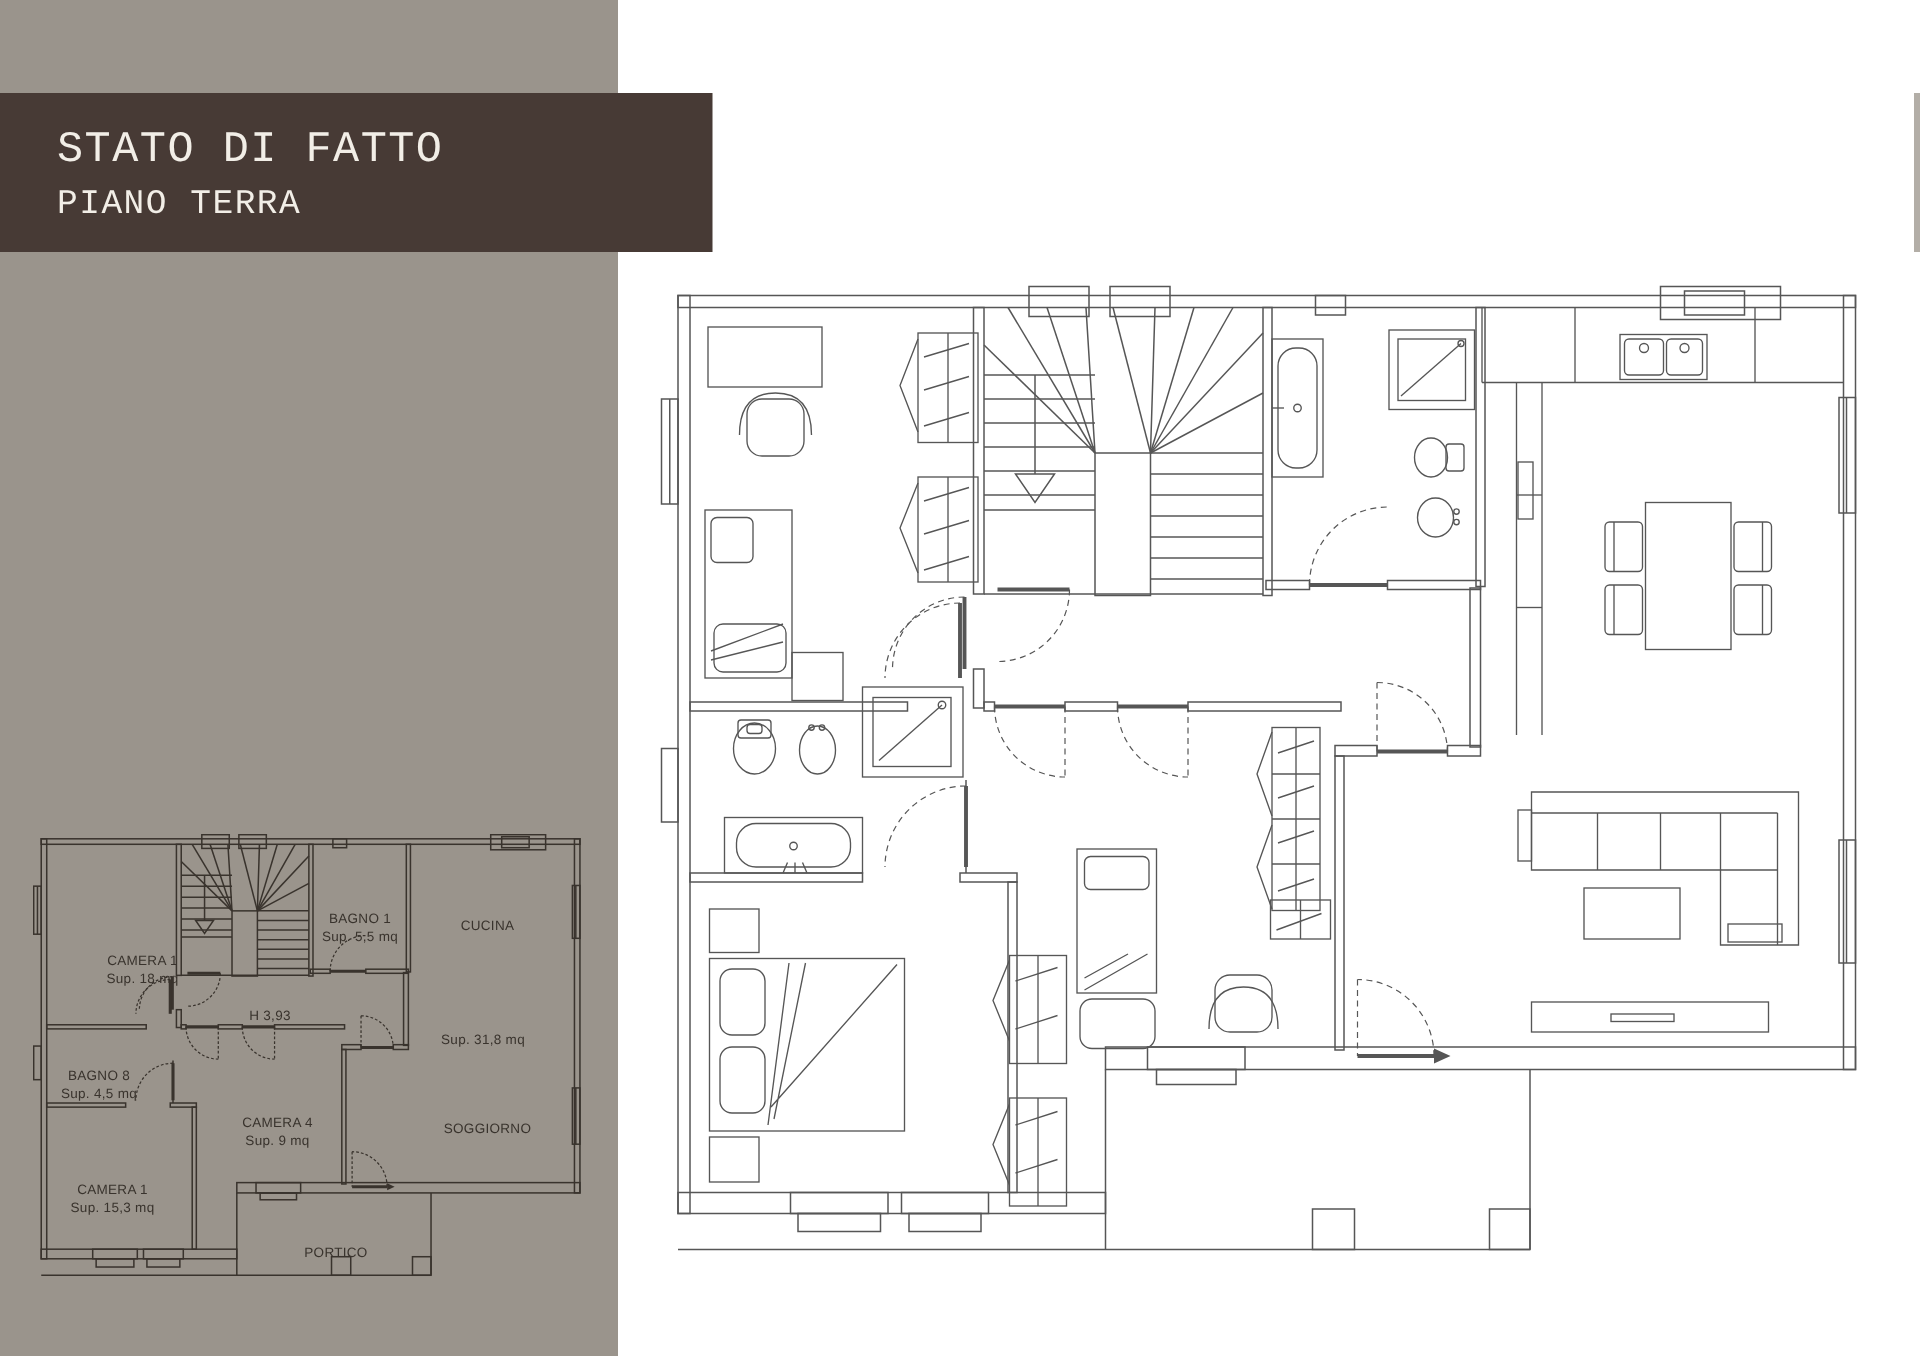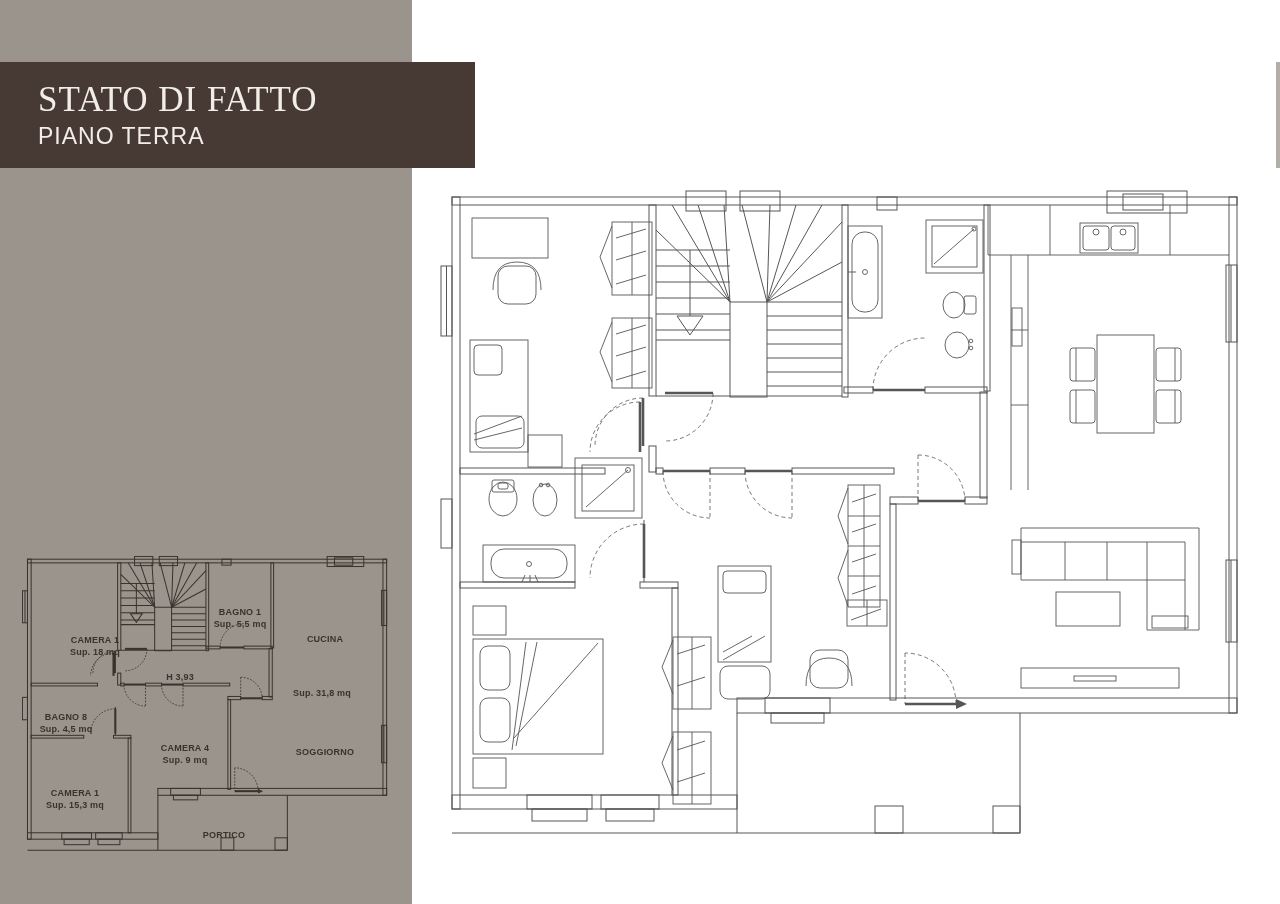--- a/index.html
+++ b/index.html
@@ -15,43 +15,42 @@
     background:#9a948c;
   }
   .banner{
     position:absolute;left:0;top:62px;width:475px;height:106px;
     background:#473a35;
     color:#f2eee7;
     box-sizing:border-box;
     padding:16px 0 0 38px;
   }
   .banner .title{
-    font-family:Liberation Serif, serif;
-    font-size:35px;letter-spacing:1px;line-height:44px;
+    font-family:Liberation Mono, monospace;
+    font-size:29px;letter-spacing:1px;line-height:44px;
   }
   .banner .subtitle{
-    font-family:Liberation Sans, sans-serif;
+    font-family:Liberation Mono, monospace;
     font-size:23px;letter-spacing:1px;line-height:28px;
   }
   .right-sliver{
     position:absolute;right:0;top:62px;width:4px;height:106px;
     background:#b3aea7;
   }
   .large-plan{
     position:absolute;left:440px;top:190px;width:800px;height:720px;
   }
   .small-plan-wrap{
     position:absolute;left:22px;top:556px;width:366px;height:330px;
   }
   .small-plan-wrap svg{position:absolute;left:0;top:0;}
   .splabel{
     position:absolute;width:100px;text-align:center;
     font-size:9px;line-height:12px;letter-spacing:.2px;
     color:#39332d;
-    font-weight:bold;
   }
   
   svg .wl, svg .fn, svg .arc, svg .lf { fill:none; stroke:currentColor; }
   .lp-g .wl{stroke-width:1;}
   .lp-g .fn{stroke-width:0.9;}
   .lp-g .arc{stroke-width:0.8;stroke-dasharray:4 3;}
   .lp-g .lf{stroke-width:2.6;}
   .sp-g .wl{stroke-width:2.2;}
   .sp-g .arc{stroke-width:1.8;stroke-dasharray:4 3;}
   .sp-g .lf{stroke-width:4.5;}
@@ -409,21 +408,21 @@
       </g>
   </svg>
   <div class="splabel" style="left:23px;top:78px">
     <div>CAMERA 1</div>
       <div>Sup. 18 mq</div>
   </div>
   <div class="splabel" style="left:168px;top:50px">
     <div>BAGNO 1</div>
       <div>Sup. 5,5 mq</div>
   </div>
-  <div class="splabel" style="left:253px;top:77px">
+  <div class="splabel" style="left:253px;top:55px">
     <div>CUCINA</div>
   </div>
   <div class="splabel" style="left:108px;top:115px">
     <div>H 3,93</div>
   </div>
   <div class="splabel" style="left:250px;top:131px">
     <div>Sup. 31,8 mq</div>
   </div>
   <div class="splabel" style="left:-6px;top:155px">
     <div>BAGNO 8</div>

